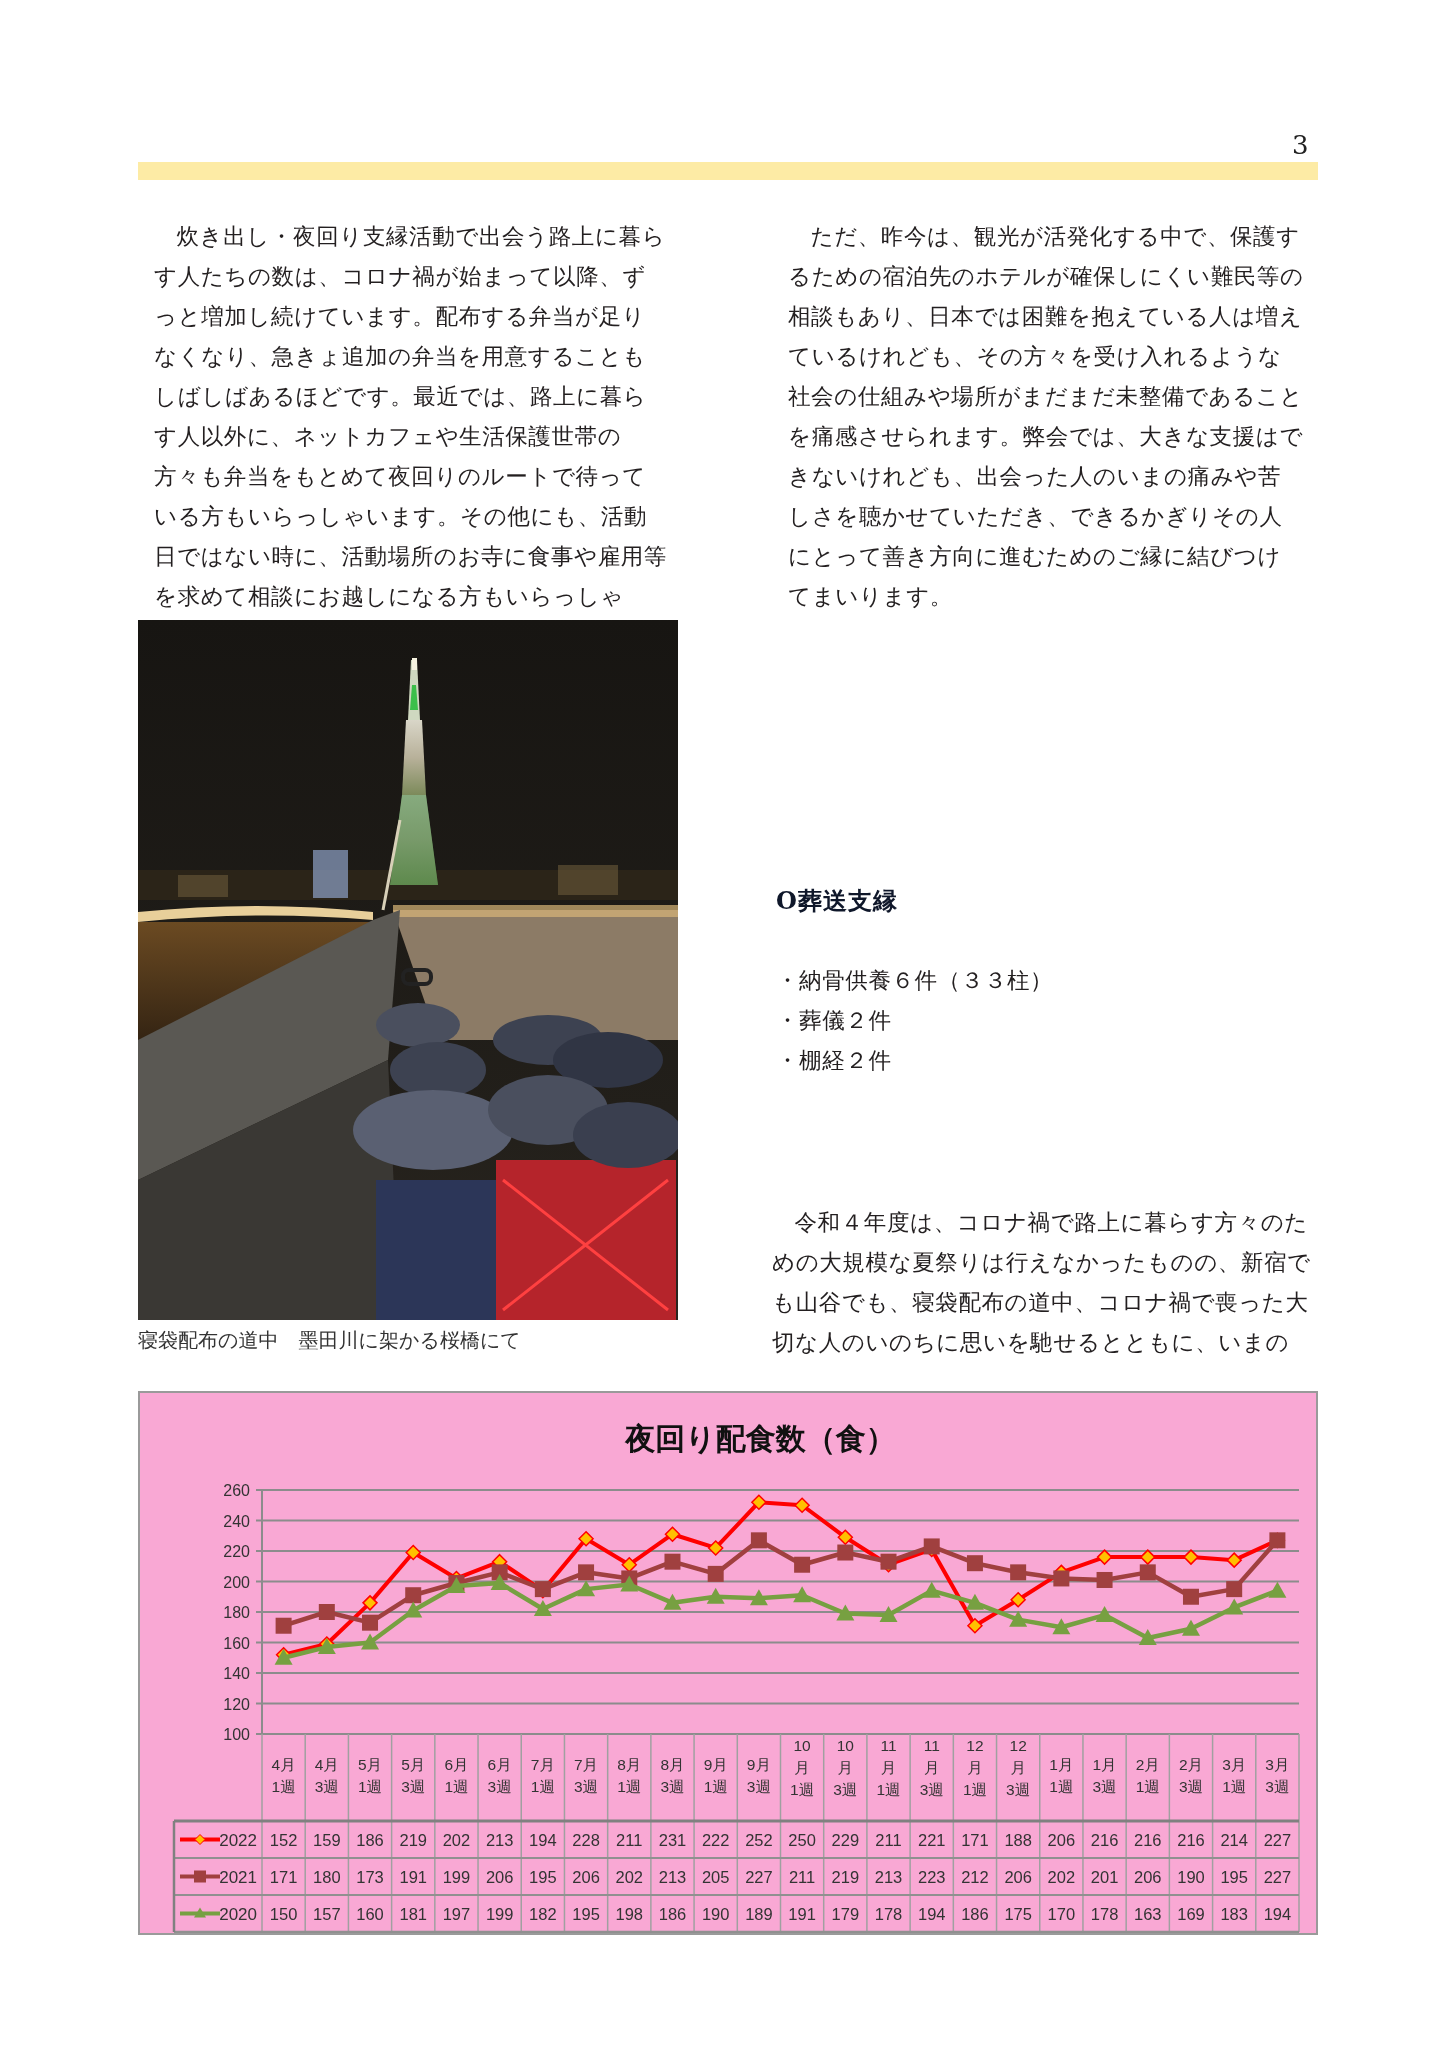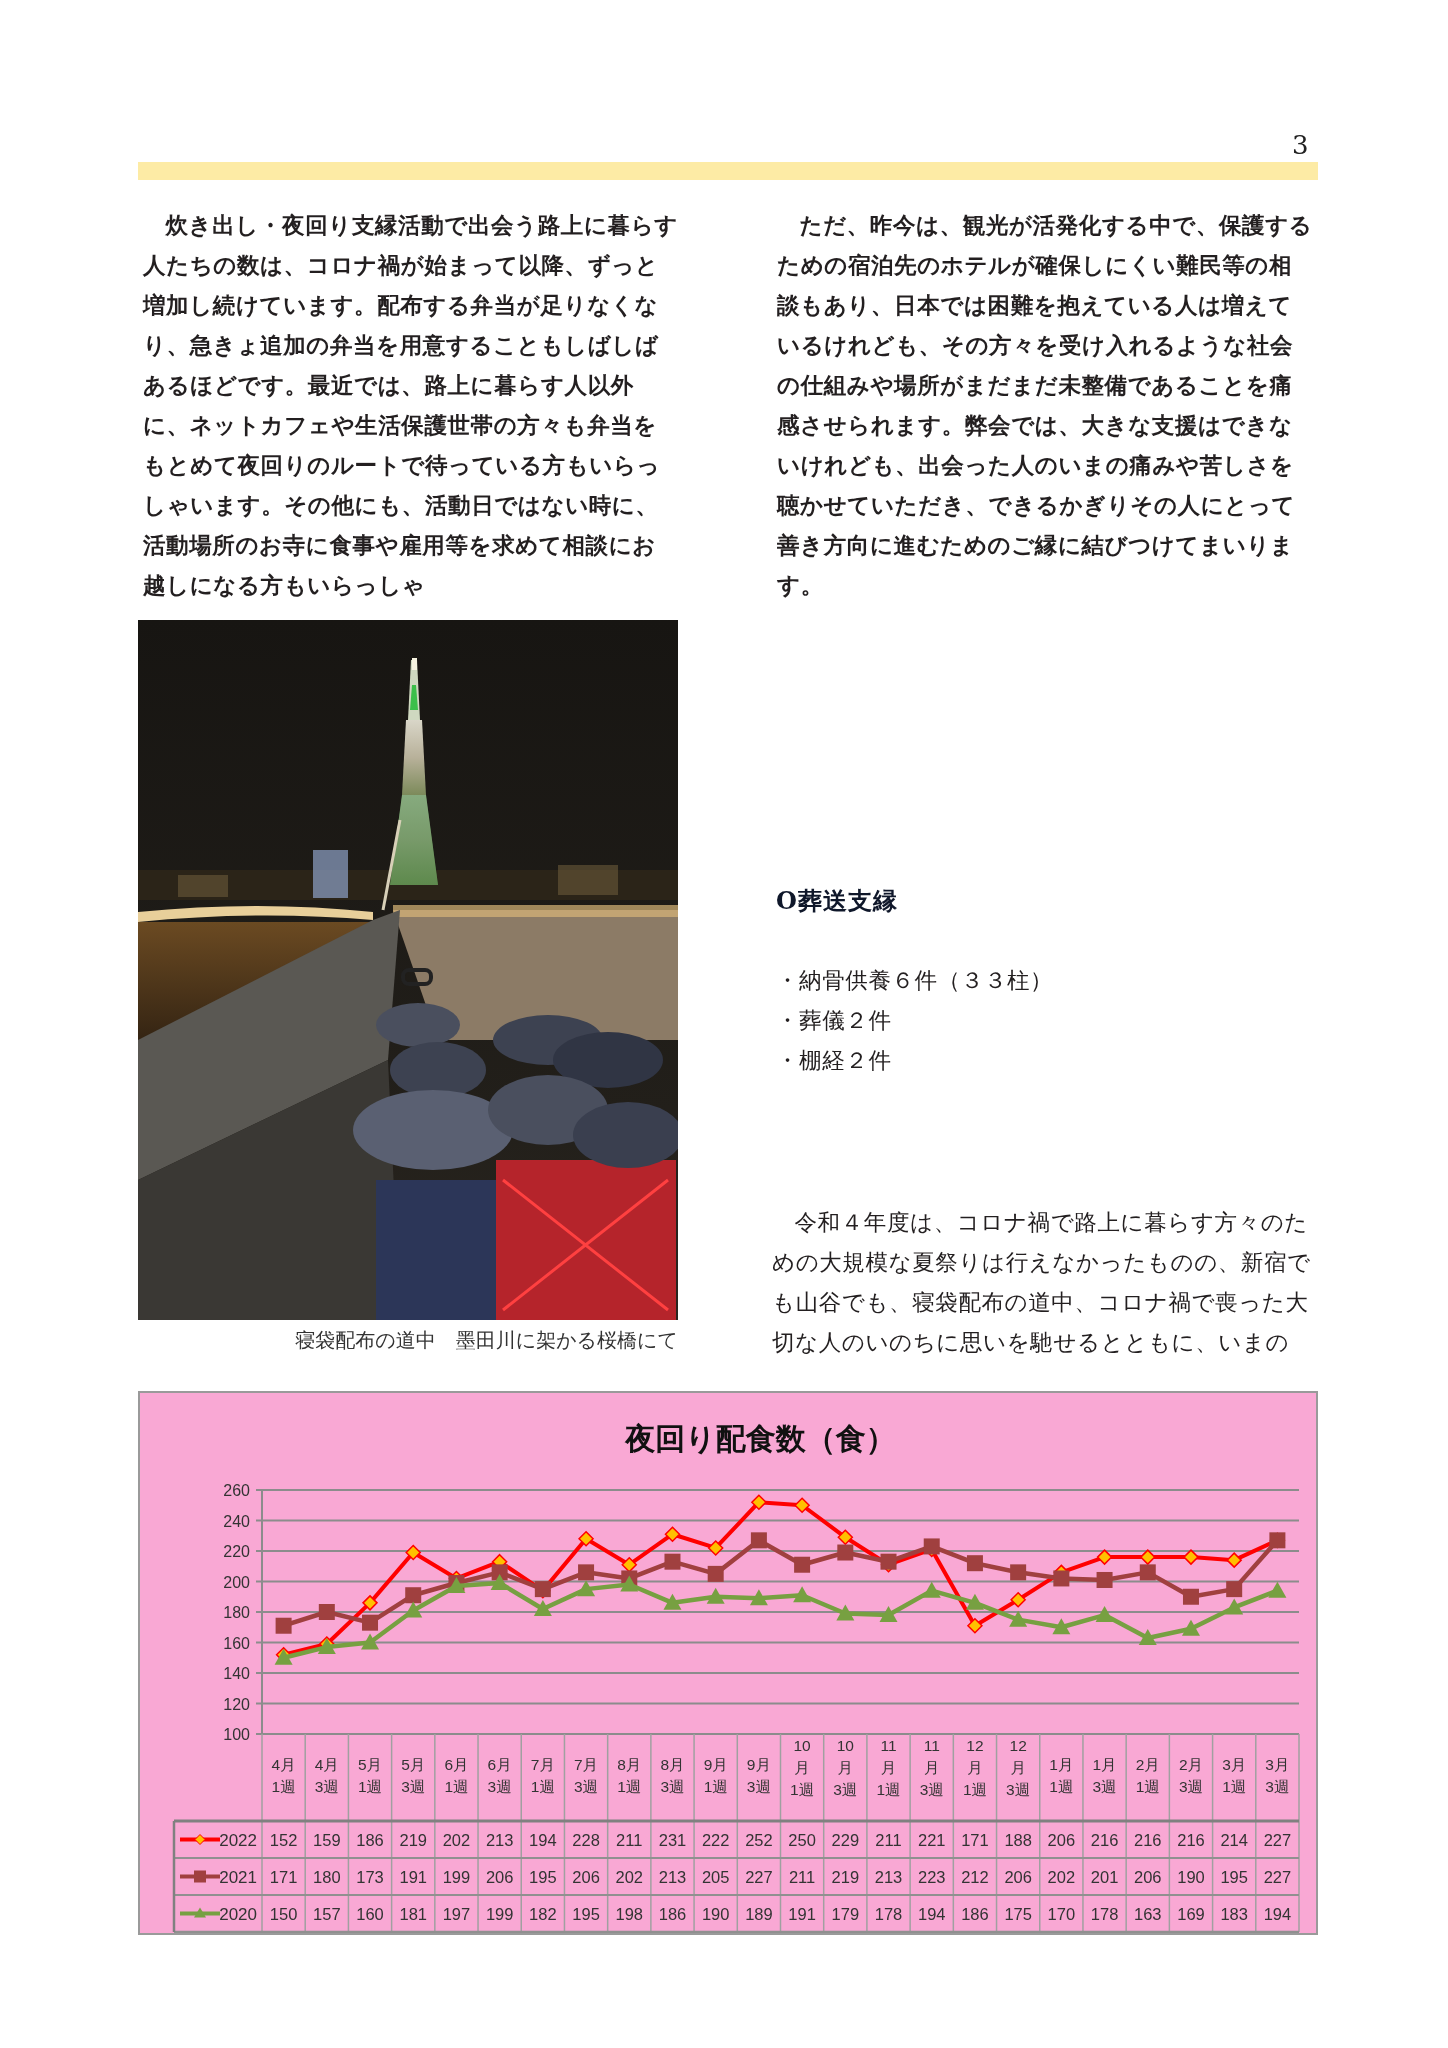--- a/index.html
+++ b/index.html
@@ -2,26 +2,26 @@
 <html><head>
 <meta charset="utf-8">
 <style>
   html, body { margin:0; padding:0; background:#ffffff; }
   body { width:1448px; height:2048px; position:relative; overflow:hidden;
          font-family:"DejaVu Sans", "Liberation Sans", sans-serif; color:#231f20; }
   .page-number { position:absolute; left:1292px; top:130px; font-family:"DejaVu Serif", "Liberation Serif", serif;
                  font-size:26px; color:#222; }
   .header-band { position:absolute; left:138px; top:162px; width:1180px; height:18px; background:#fdeba5; }
   .col { position:absolute; font-size:22.5px; line-height:40px; letter-spacing:0.6px; }
-  .col p { margin:5px;font-weight:bold; }
+  .col p { margin:16px; }
   .col-left { left:138px; top:200px; width:545px; }
   .col-right { left:772px; top:200px; width:548px; }
   .indent { text-indent:1em; }
   .photo { position:absolute; left:138px; top:620px; width:540px; height:700px; overflow:hidden; background:#1c1a17; }
-  .caption { position:absolute; left:138px; top:1327px; width:540px; text-align:right; font-size:20px; color:#333; }
+  .caption { position:absolute; left:138px; top:1327px; width:540px; text-align:left; font-size:20px; color:#333; }
   .section-heading { position:absolute; left:776px; top:885px; font-size:24px; font-weight:bold; color:#0f172a;
                      font-family:"DejaVu Serif", "Liberation Serif", serif; letter-spacing:1px; }
   .funeral-list { position:absolute; left:776px; top:960px; width:540px; font-size:22.5px; line-height:40px; letter-spacing:0.6px; }
   .funeral-list .item { display:block; }
   .closing { position:absolute; left:772px; top:1202px; width:548px; font-size:22.5px; line-height:40px; letter-spacing:0.6px; }
   .chart-box { position:absolute; left:138px; top:1391px; width:1180px; height:544px; border:2px solid #9a9a9a; background:#f9a8d4; box-sizing:border-box; }
   .chart-svg { position:absolute; left:0; top:0; }
 </style>
 </head>
 <body>

